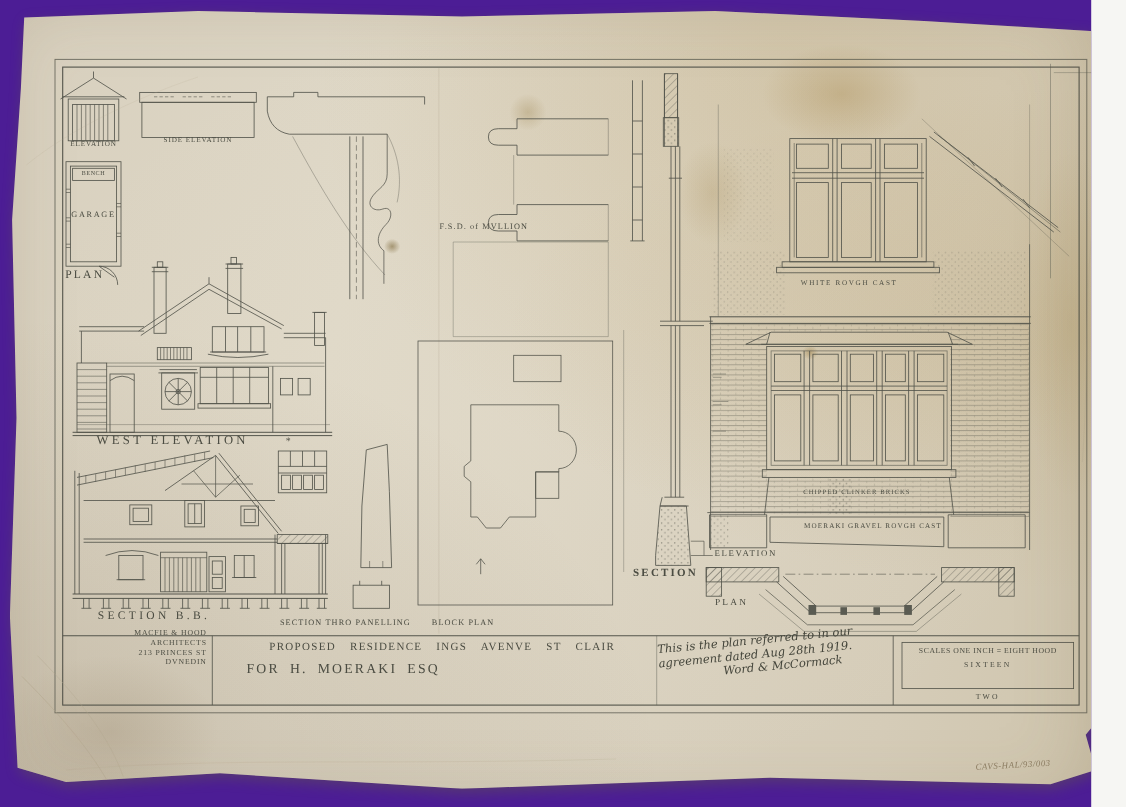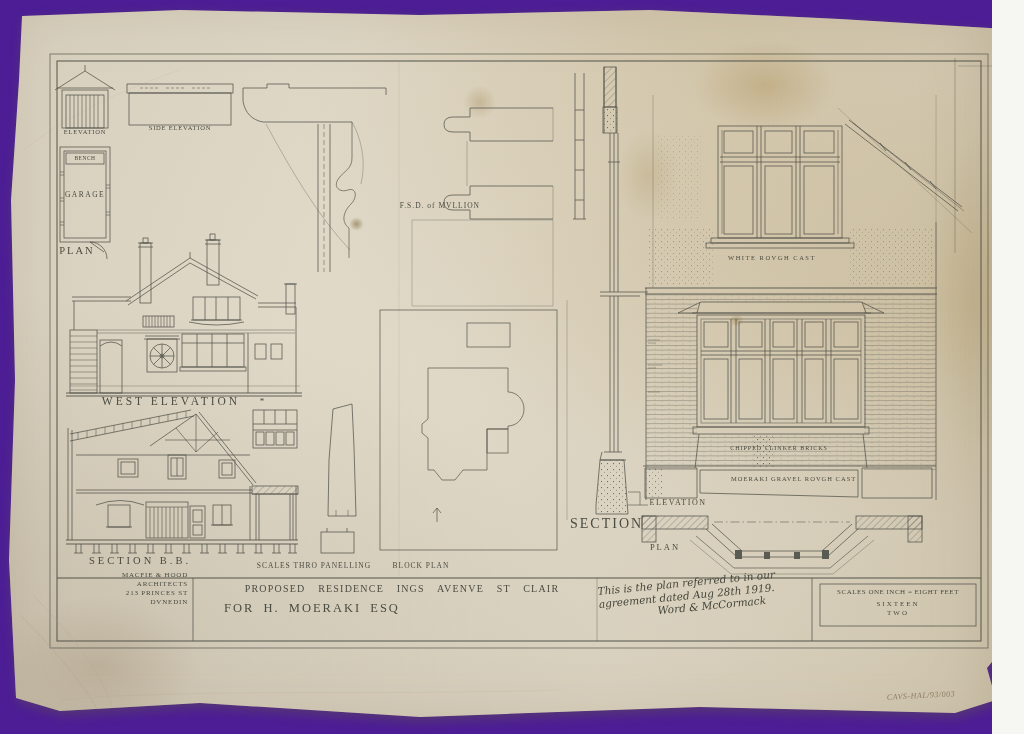--- a/index.html
+++ b/index.html
@@ -285,49 +285,49 @@
         <path d="M24,150 C60,120 120,90 180,70" opacity="0.2"></path>
         <path d="M996,180 C985,260 990,340 984,420" opacity="0.3"></path>
       </g>
     </svg>
 
     <div class="lbl" style="left:56px;top:129px;width:58px;font-size:6.5px;letter-spacing:0.8px;">ELEVATION</div>
     <div class="lbl" style="left:126px;top:125px;width:108px;font-size:6.5px;letter-spacing:0.8px;">SIDE ELEVATION</div>
     <div class="lbl" style="left:66px;top:156px;width:38px;font-size:5.5px;letter-spacing:0.5px;">BENCH</div>
     <div class="lbl" style="left:60px;top:191px;width:50px;font-size:7.5px;letter-spacing:1.5px;">GARAGE</div>
     <div class="lbl" style="left:48px;top:246px;width:58px;font-size:10.5px;letter-spacing:2px;">PLAN</div>
-    <div class="lbl" style="left:81px;top:396px;width:180px;font-size:11.5px;letter-spacing:3px;">WEST ELEVATION</div>
+    <div class="lbl" style="left:67px;top:396px;width:180px;font-size:11.5px;letter-spacing:3px;">WEST ELEVATION</div>
     <div class="lbl" style="left:256px;top:397px;width:12px;font-size:9px;">*</div>
     <div class="lbl" style="left:70px;top:556px;width:140px;font-size:10.5px;letter-spacing:3px;">SECTION B.B.</div>
-    <div class="lbl" style="left:240px;top:562px;width:148px;font-size:7.5px;letter-spacing:1px;">SCALES THRO PANELLING</div>
+    <div class="lbl" style="left:240px;top:562px;width:148px;font-size:7.5px;letter-spacing:1px;">SECTION THRO PANELLING</div>
     <div class="lbl" style="left:383px;top:562px;width:76px;font-size:7.5px;letter-spacing:1px;">BLOCK PLAN</div>
     <div class="lbl" style="left:380px;top:202px;width:100px;font-size:7.5px;letter-spacing:1px;text-align:right;">F.S.D. of MVLLION</div>
-    <div class="lbl" style="left:570px;top:517px;width:70px;font-size:14px;letter-spacing:2px;">SECTION</div>
+    <div class="lbl" style="left:570px;top:517px;width:70px;font-size:10px;letter-spacing:2px;font-weight:bold;">SECTION</div>
     <div class="lbl" style="left:728px;top:255px;width:88px;font-size:6.5px;letter-spacing:1.5px;">WHITE ROVGH CAST</div>
     <div class="lbl" style="left:726px;top:445px;width:106px;font-size:6px;letter-spacing:1px;">CHIPPED CLINKER BRICKS</div>
     <div class="lbl" style="left:731px;top:476px;width:122px;font-size:6.5px;letter-spacing:1px;">MOERAKI GRAVEL ROVGH CAST</div>
     <div class="lbl" style="left:648px;top:499px;width:60px;font-size:8px;letter-spacing:1.5px;">ELEVATION</div>
     <div class="lbl" style="left:646px;top:543px;width:38px;font-size:8.5px;letter-spacing:2px;">PLAN</div>
 
     <div style="position:absolute;left:88px;top:571px;width:100px;color:#4b4c42;font-size:7px;letter-spacing:0.8px;line-height:9px;text-align:right;">
       <div>MACFIE &amp; HOOD</div>
       <div>ARCHITECTS</div>
       <div>213 PRINCES ST</div>
       <div>DVNEDIN</div>
     </div>
     <div class="lbl" style="left:206px;top:584px;width:392px;font-size:10px;letter-spacing:1.2px;word-spacing:9px;text-align:center;">PROPOSED RESIDENCE INGS AVENVE ST CLAIR</div>
     <div class="lbl" style="left:212px;top:602px;width:200px;font-size:12.5px;letter-spacing:2px;word-spacing:4px;text-align:center;">FOR H. MOERAKI ESQ</div>
     <div style="position:absolute;left:597px;top:585px;width:222px;transform:rotate(-5.5deg);transform-origin:left top;font-size:10.5px;line-height:12.5px;">
       <div class="hand">This is the plan referred to in our</div>
       <div class="hand">agreement dated Aug 28th 1919.</div>
       <div class="hand" style="margin-left:58px;">Word &amp; McCormack</div>
     </div>
     <div style="position:absolute;left:822px;top:588px;width:152px;color:#4b4c42;text-align:center;">
-      <div style="font-size:7px;letter-spacing:0.5px;">SCALES ONE INCH = EIGHT FEET</div>
+      <div style="font-size:7px;letter-spacing:0.5px;">SCALES ONE INCH = EIGHT HOOD</div>
       <div style="font-size:7px;letter-spacing:2px;margin-top:4px;">SIXTEEN</div>
-      <div style="font-size:7px;letter-spacing:2px;margin-top:1px;">TWO</div>
+      <div style="font-size:7px;letter-spacing:2px;margin-top:21px;">TWO</div>
     </div>
 
     <div class="lbl" style="left:866px;top:692px;width:110px;font-size:8px;letter-spacing:0.5px;color:rgba(118,100,72,.75);transform:rotate(-3deg);font-style:italic;">CAVS-HAL/93/003</div>
 
   </div>
   </div>
 </div>
 
 </body></html>

